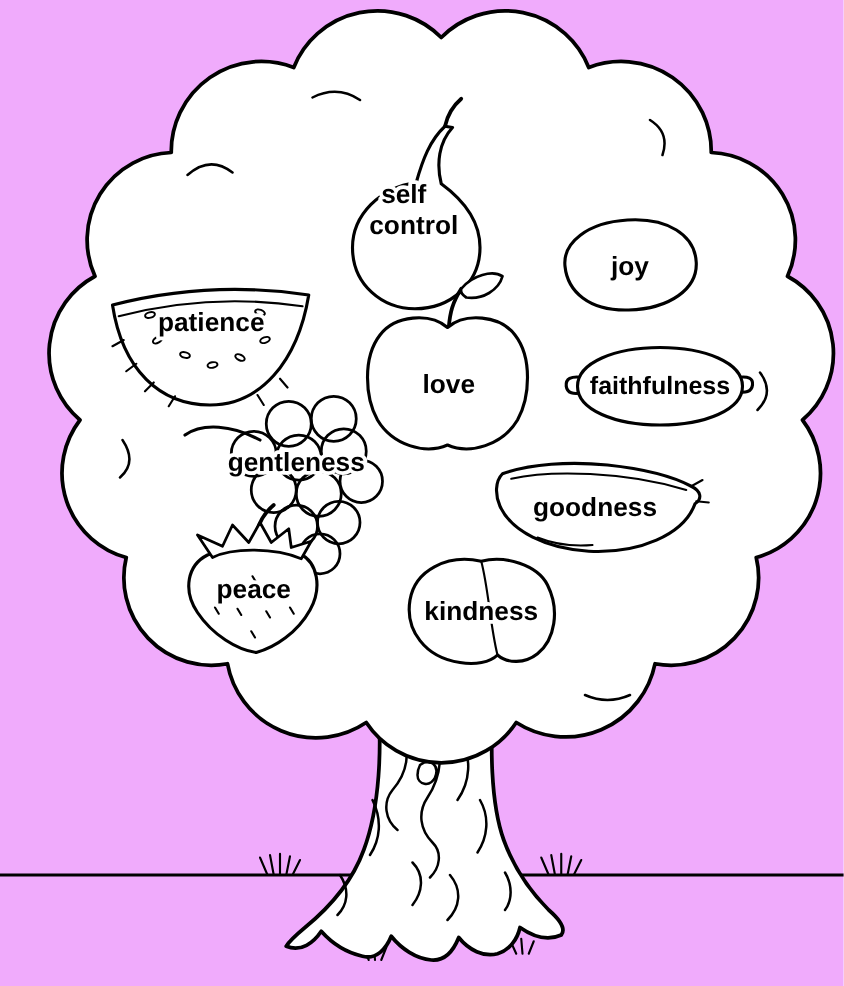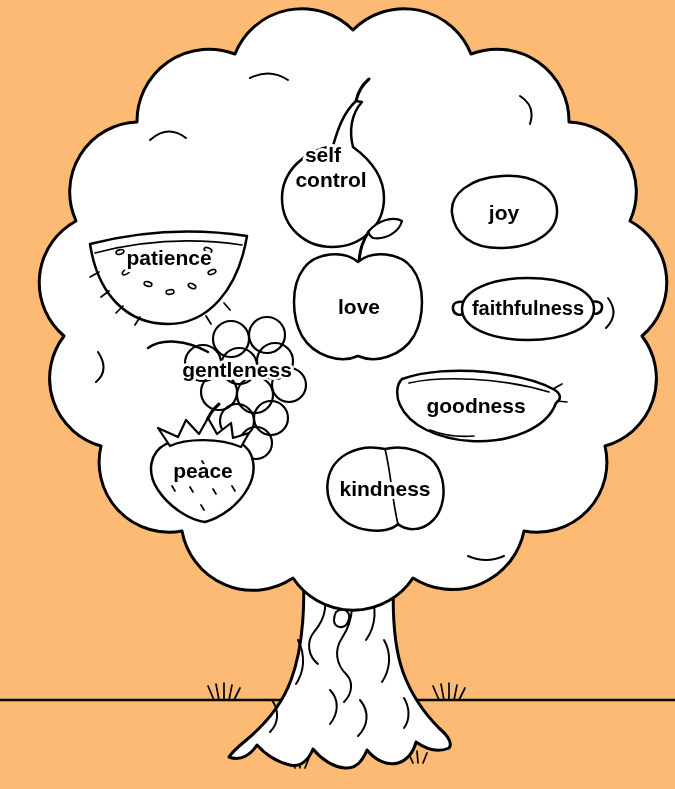--- a/index.html
+++ b/index.html
@@ -1,16 +1,16 @@
 <!DOCTYPE html>
 <html><head>
 <meta charset="utf-8">
 <style>
   html,body{margin:0;padding:0;background:#ffffff;}
-  .stage{width:675px;height:789px;margin:0 auto;position:relative;background:#fdba74;}
+  .stage{width:675px;height:789px;margin:0 auto;position:relative;background:#f0abfc;}
   svg{display:block;}
   .outline{fill:#ffffff;stroke:#000000;stroke-width:3;stroke-linejoin:round;}
   .fruit{fill:#ffffff;stroke:#000000;stroke-width:2.5;stroke-linejoin:round;}
   .line{fill:none;stroke:#000000;stroke-width:2.5;stroke-linecap:round;}
   .thin{fill:none;stroke:#000000;stroke-width:1.7;stroke-linecap:round;}
   .grain{fill:none;stroke:#000000;stroke-width:2;stroke-linecap:round;}
   .seed{fill:none;stroke:#000000;stroke-width:1.6;}
   .grape{fill:none;stroke:#000000;stroke-width:2.2;}
   .label{
     font-family:"Liberation Sans","DejaVu Sans",sans-serif;

